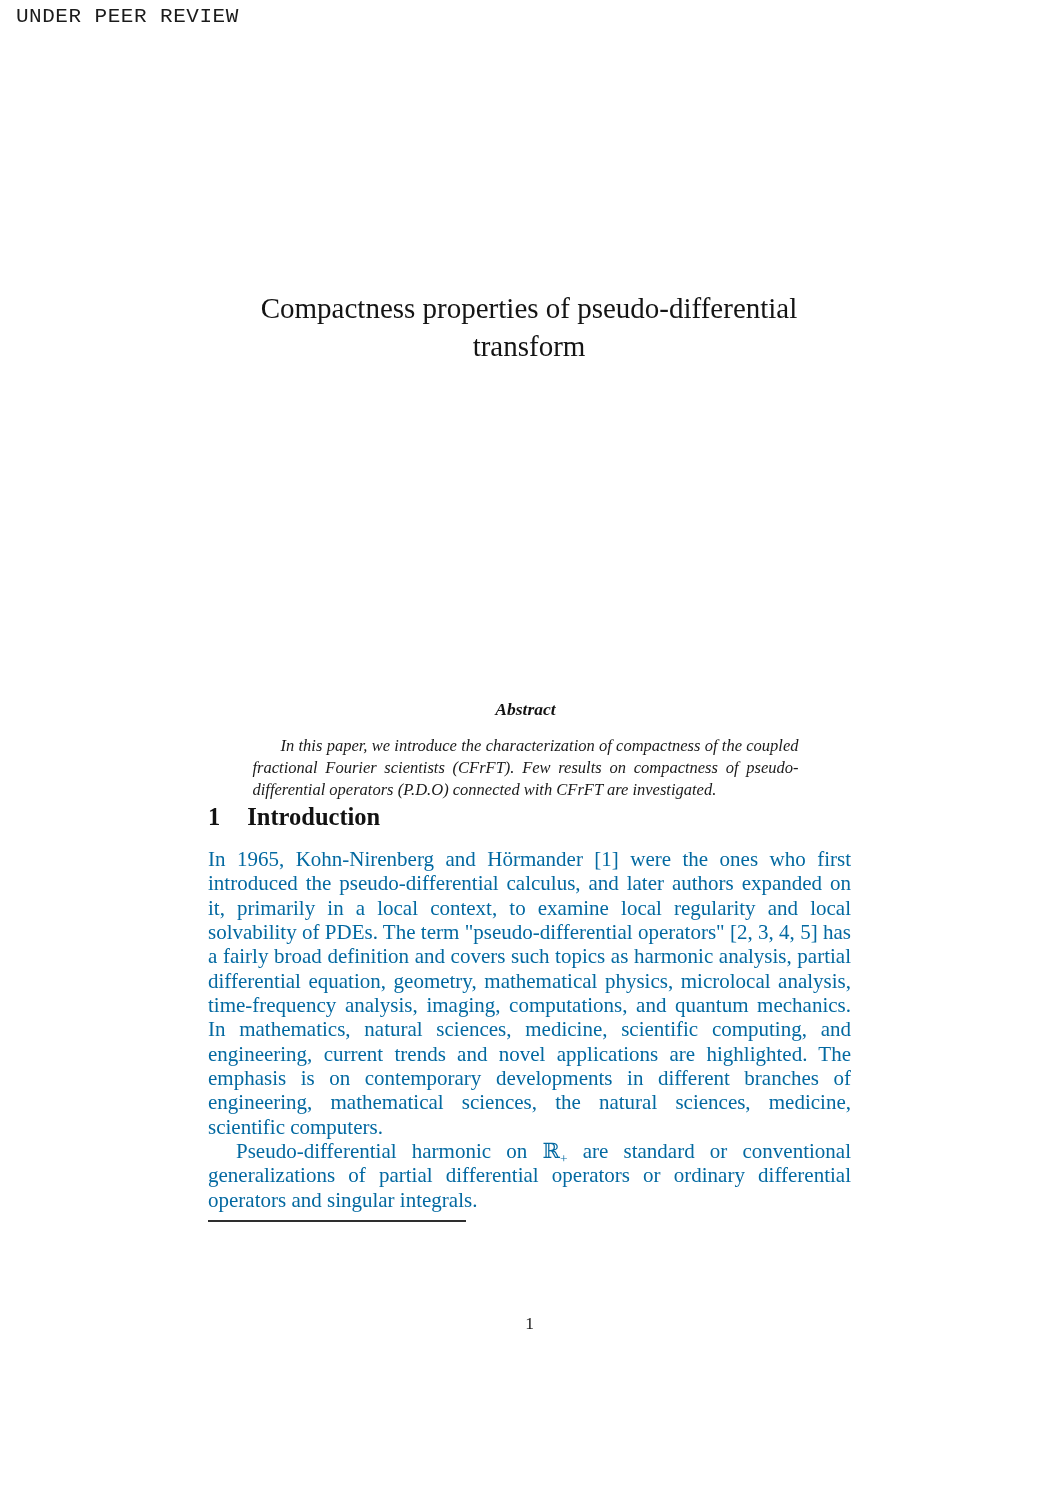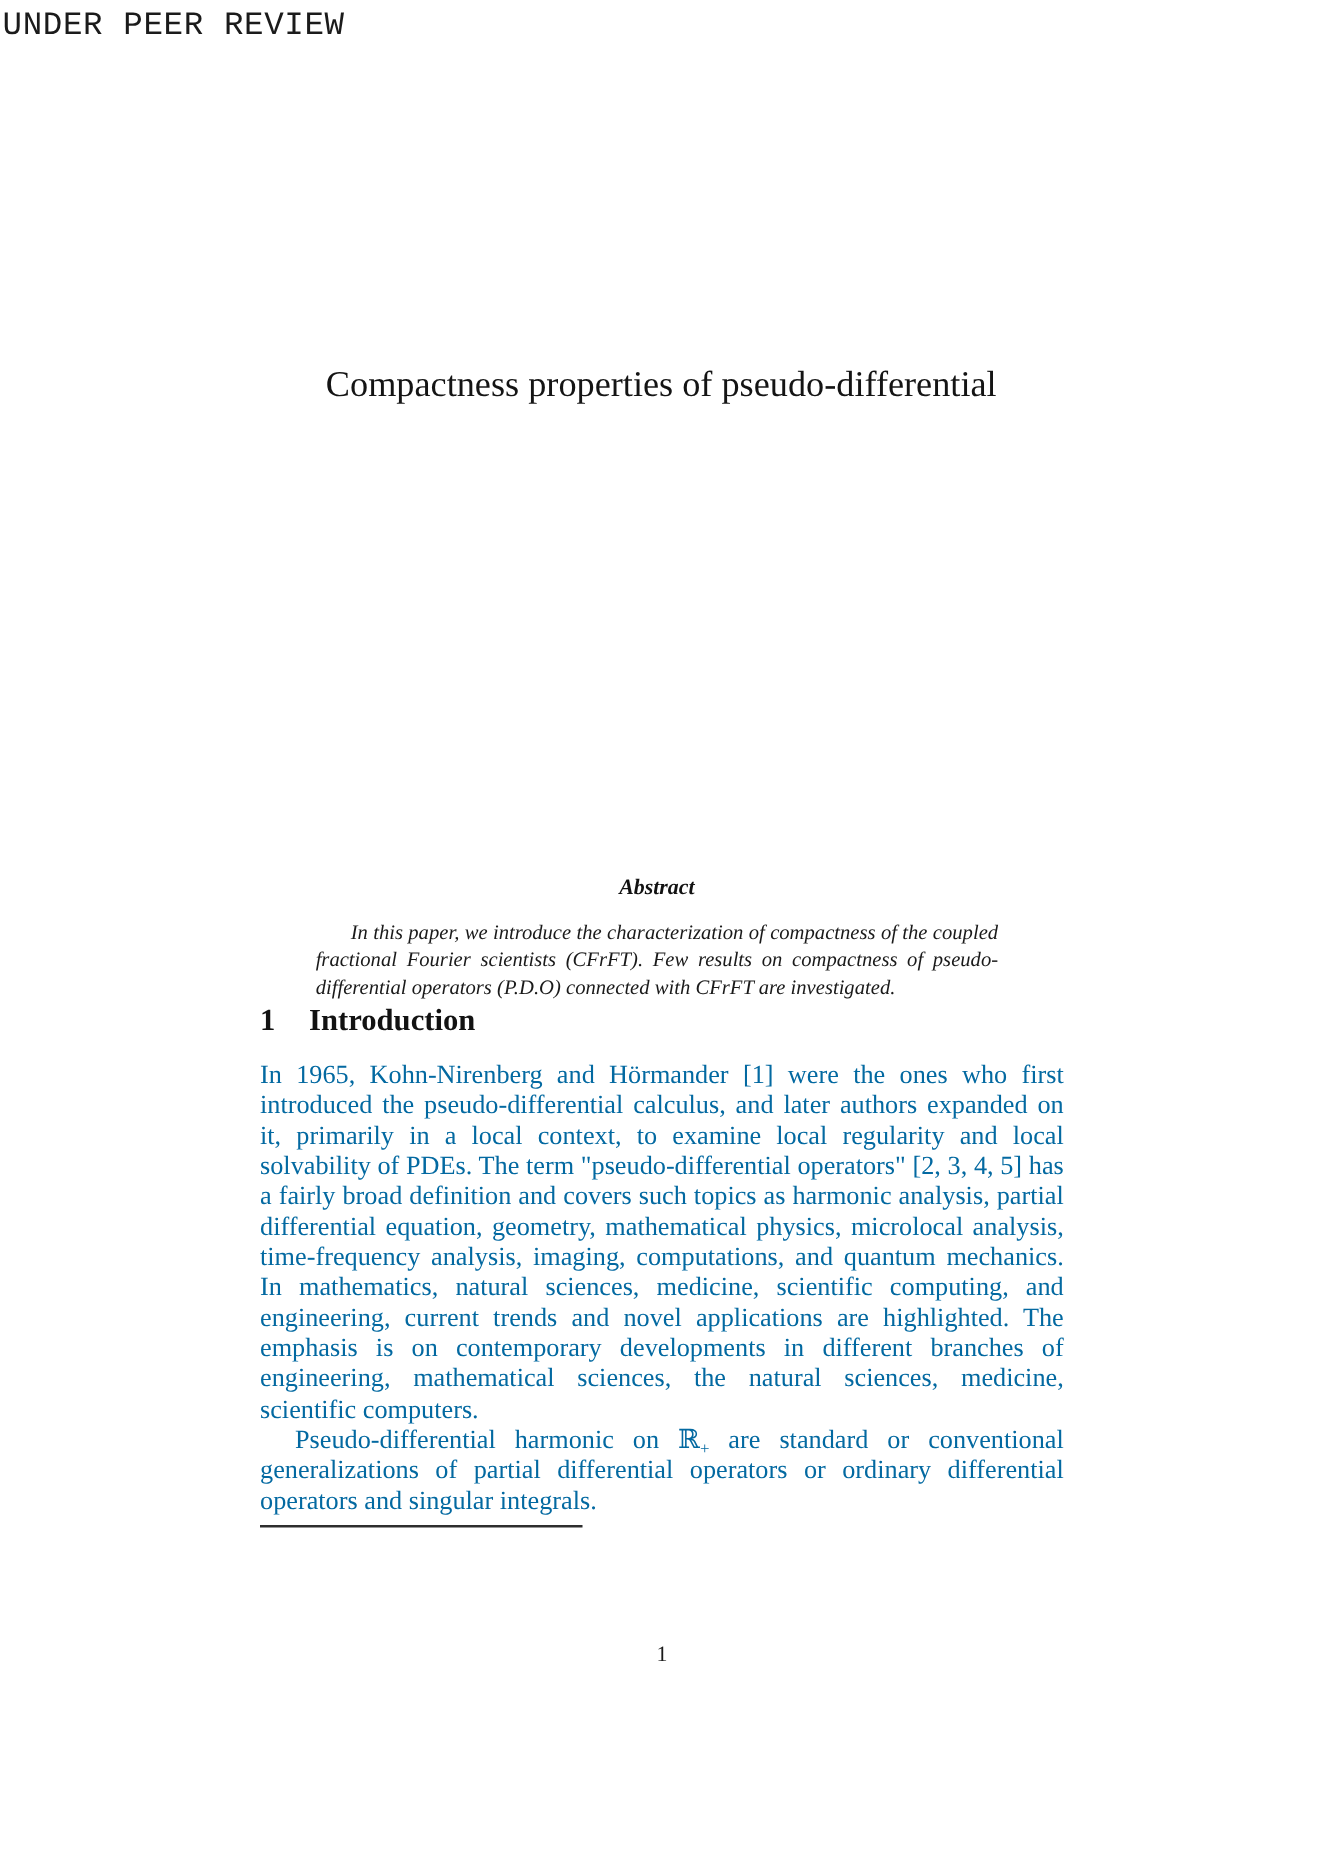--- a/index.html
+++ b/index.html
@@ -8,23 +8,23 @@
     width: 1058px;
     height: 1497px;
     background: #ffffff;
     font-family: "Liberation Serif", "DejaVu Serif", serif;
     color: #161616;
     overflow: hidden;
   }
   .watermark {
     position: absolute;
     top: 5px;
-    left: 2px;
+    left: 16px;
     font-family: "Liberation Mono", "DejaVu Sans Mono", monospace;
-    font-size: 26px;
+    font-size: 21px;
     letter-spacing: 0.5px;
     color: #1b1b1b;
     white-space: pre;
   }
   .title {
     position: absolute;
     top: 289px;
     left: 0;
     width: 1058px;
     margin: 0;
@@ -100,20 +100,21 @@
 </style>
 </head>
 <body>
 
 <div class="page">
 
   <div class="watermark">UNDER PEER REVIEW</div>
 
   <h1 class="title">
     <span class="title-line">Compactness properties of pseudo-differential</span>
+    <span class="title-line">transform</span>
   </h1>
 
   <div class="abstract">
     <div class="abstract-heading">Abstract</div>
     <p class="abstract-body">In this paper, we introduce the characterization of compactness of the coupled fractional Fourier scientists (CFrFT). Few results on compactness of pseudo-differential operators (P.D.O) connected with CFrFT are investigated.</p>
   </div>
 
   <div class="content">
     <h2 class="section-heading"><span class="section-number">1</span><span>Introduction</span></h2>
 

